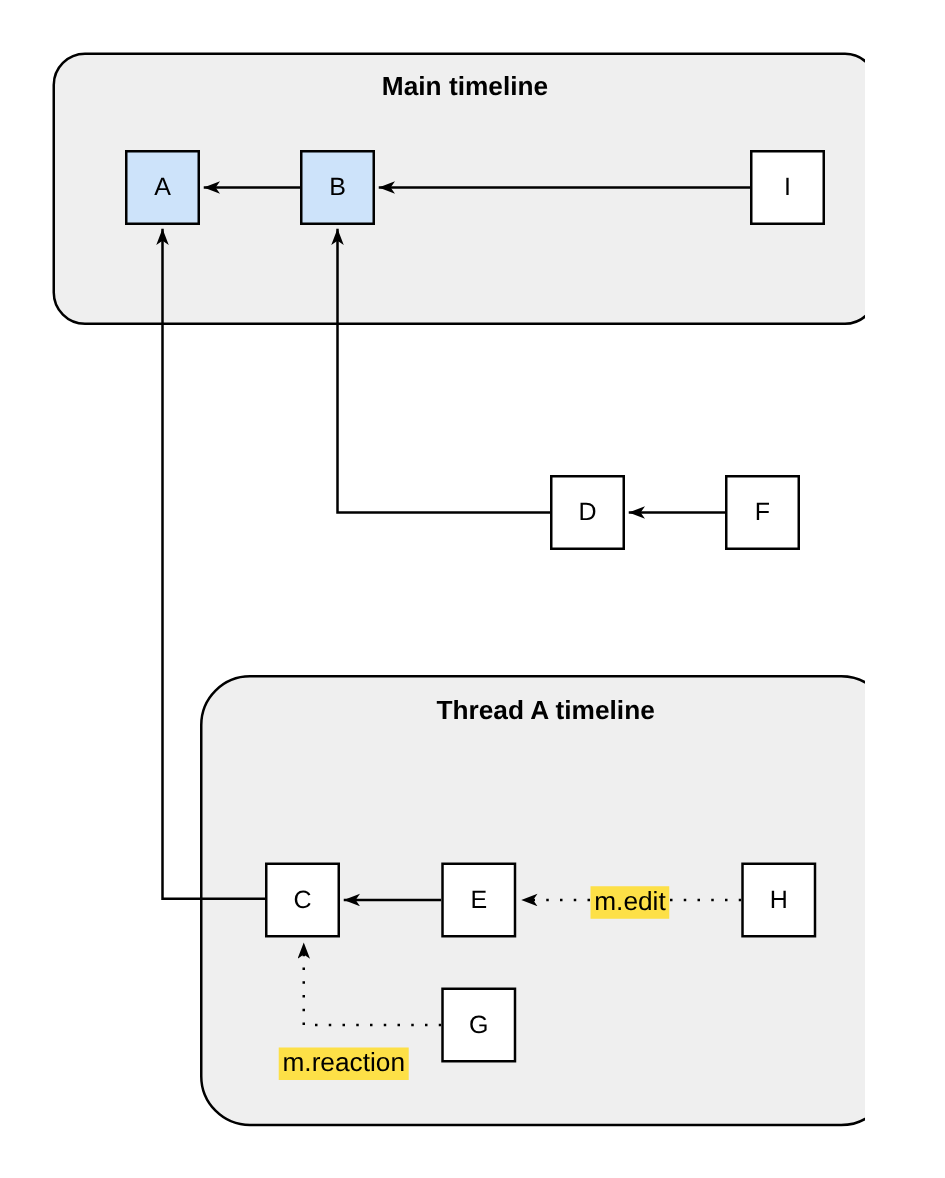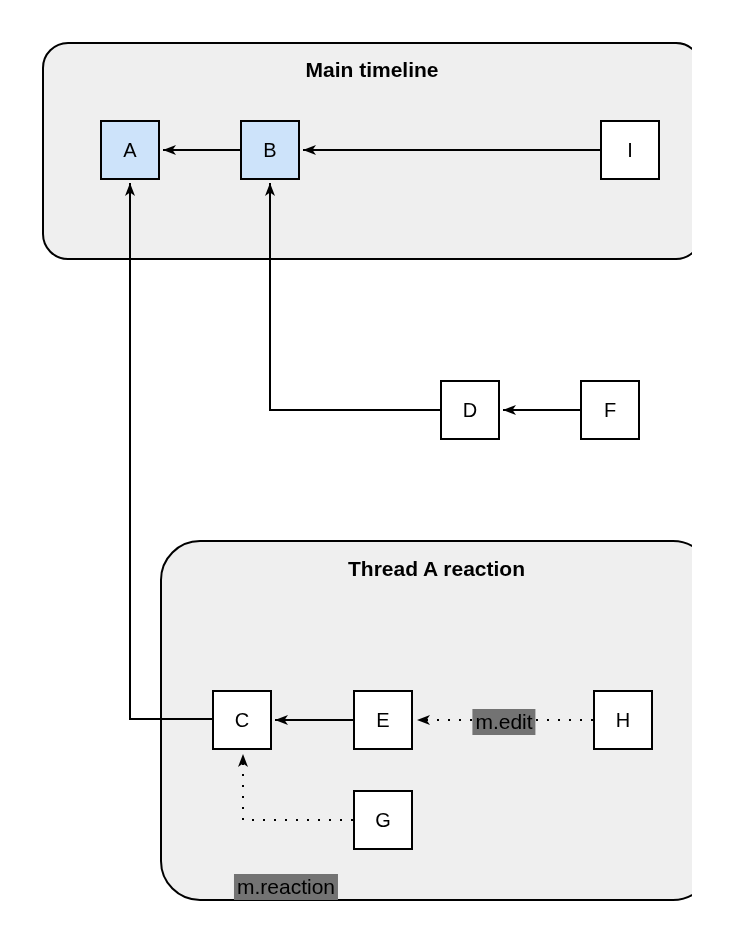--- a/index.html
+++ b/index.html
@@ -50,39 +50,39 @@
     align-items: center;
     justify-content: center;
     font-size: 20px;
     color: #000000;
   }
   .node.highlight { background: #cde3fa; }
 
   .edge-label {
     position: absolute;
     transform: translate(-50%, -50%);
-    background: #737373;
+    background: #fde047;
     color: #000000;
     font-size: 21px;
     padding: 1px 3px;
     white-space: nowrap;
   }
 </style>
 </head>
 <body>
 
 <div class="canvas">
 
   <div class="container" id="c-main">
     <div class="container-title">Main timeline</div>
   </div>
 
 
   <div class="container" id="c-thread-a">
-    <div class="container-title">Thread A reaction</div>
+    <div class="container-title">Thread A timeline</div>
   </div>
 
   <svg class="edge-layer" viewBox="0 0 756 942" xmlns="http://www.w3.org/2000/svg">
     <defs>
       <marker id="arrow" markerUnits="userSpaceOnUse" markerWidth="16" markerHeight="12" refX="13" refY="5" orient="auto">
         <path d="M 0 0 L 13 5 L 0 10 L 3.5 5 Z" fill="#000000"></path>
       </marker>
     </defs>
 
     <line class="edge" x1="240" y1="150" x2="163" y2="150" marker-end="url(#arrow)"></line>
@@ -101,15 +101,15 @@
 
   <div class="node" style="left:440px; top:380px;">D</div>
   <div class="node" style="left:580px; top:380px;">F</div>
 
   <div class="node" style="left:212px; top:690px;">C</div>
   <div class="node" style="left:353px; top:690px;">E</div>
   <div class="node" style="left:593px; top:690px;">H</div>
   <div class="node" style="left:353px; top:790px;">G</div>
 
   <div class="edge-label" style="left:504px; top:722px;">m.edit</div>
-  <div class="edge-label" style="left:286px; top:851px;margin-top:36px;">m.reaction</div>
+  <div class="edge-label" style="left:275px; top:851px;">m.reaction</div>
 
 </div>
 
 </body></html>

